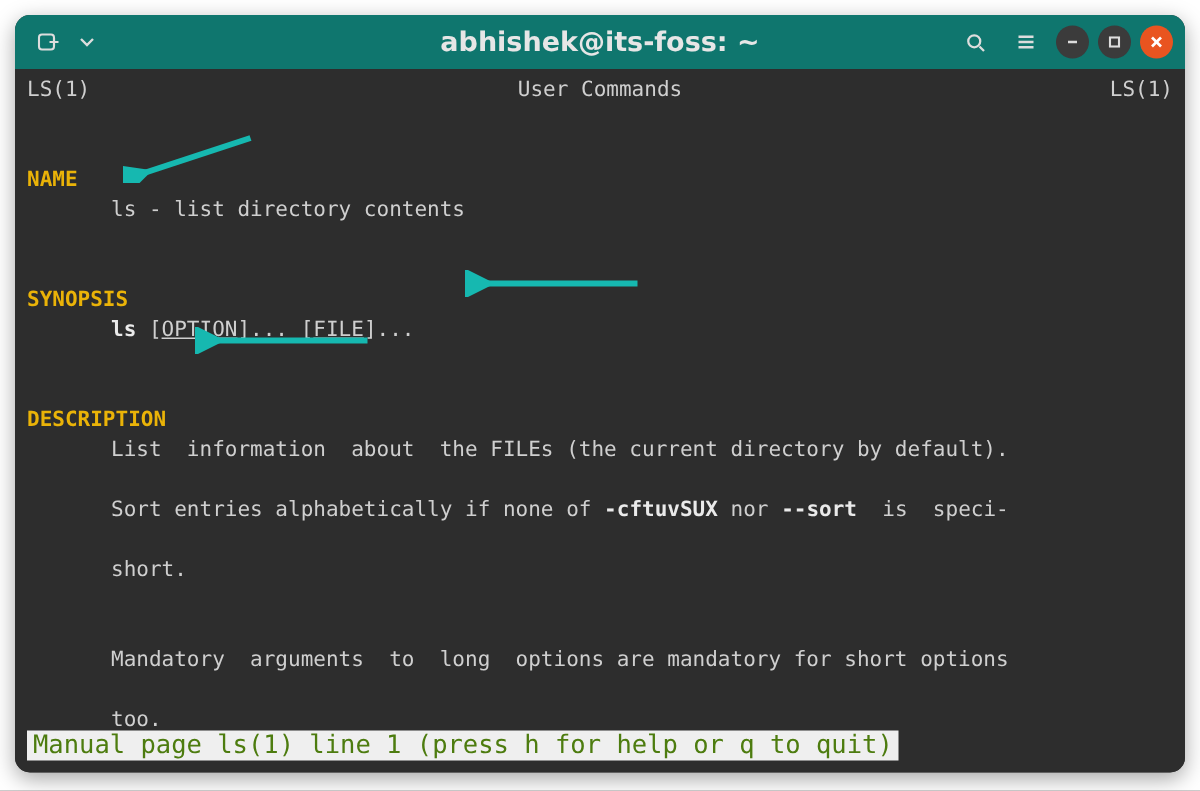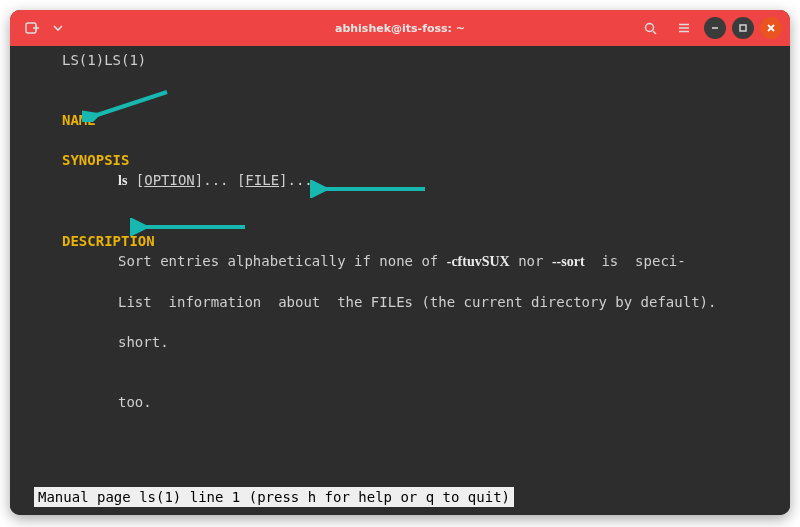--- a/index.html
+++ b/index.html
@@ -10,26 +10,26 @@
     height: 505px;
     margin: 10px;
     background: #2d2d2d;
     border-radius: 10px;
     box-shadow: 0 4px 14px rgba(0,0,0,0.35);
     overflow: hidden;
   }
   
   .titlebar {
     height: 36px;
-    background: #ef4444;
+    background: #0f766e;
     display: flex;
     align-items: center;
     color: #d9d9d9;
     font-family: "DejaVu Sans", "Liberation Sans", sans-serif;
-    font-size: 11px;
+    font-size: 18px;
     position: relative;
   }
   .tb-left, .tb-right { display: flex; align-items: center; }
   .tb-left { padding-left: 8px; gap: 2px; }
   .tb-right { padding-right: 8px; gap: 6px; }
   .tb-center {
     position: absolute;
     left: 0; right: 0;
     text-align: center;
     pointer-events: none;
@@ -52,45 +52,44 @@
   .circle-btn svg, .tb-btn svg { display: block; }
 
   
   .termwrap {
     position: relative;
     height: calc(100% - 36px);
     background: #2d2d2d;
     color: #d3d3d3;
     font-size: 14px;
     line-height: 20px;
-    padding-left: 44px;
   }
   pre.man {
     margin: 0;
     padding: 4px 8px 0 8px;
     white-space: pre;
     font-family: inherit;
     color: #cfcfcf;
   }
   .hdr-line { display: flex; }
   .hdr-left { flex: 0 0 auto; }
   .hdr-center { flex: 1 1 auto; text-align: center; }
   .hdr-right { flex: 0 0 auto; text-align: right; }
-  .b { font-weight: 700; color: #eaeaea; font-family: Liberation Serif, serif; }
+  .b { font-weight: 700; color: #eaeaea; }
   .u { text-decoration: underline; }
   .sect { font-weight: 700; color: #eab308; }
   .indent1 { padding-left: 56px; display: block; }
 
   .statusbar {
     position: absolute;
-    left: 24px; bottom: 8px;
+    left: 8px; bottom: 8px;
     background: #efefef;
-    color: #000000;
+    color: #4d7c0f;
     padding: 1px 4px;
-    font-size: 14px;
+    font-size: 17px;
     line-height: 18px;
     white-space: pre;
   }
 
   
   .arrow {
     position: absolute;
     pointer-events: none;
   }
 </style>
@@ -158,32 +157,34 @@
           <svg width="10" height="10" viewBox="0 0 10 10">
               <line x1="2" y1="2" x2="8" y2="8" stroke="#fff" stroke-width="1.8"></line>
               <line x1="8" y1="2" x2="2" y2="8" stroke="#fff" stroke-width="1.8"></line>
             </svg>
         </span>
       </div>
     </div>
   </div>
 
   <div class="termwrap">
-<pre class="man"><span class="hdr-line"><span class="hdr-left">LS(1)</span><span class="hdr-right">LS(1)</span></span>
+<pre class="man"><span class="hdr-line"><span class="hdr-left">LS(1)</span><span class="hdr-center">User Commands</span><span class="hdr-right">LS(1)</span></span>
 
 <span class="sect">NAME</span>
+<span class="indent1">ls - list directory contents</span>
 
 <span class="sect">SYNOPSIS</span>
 <span class="indent1"><span class="b">ls</span><span> [</span><span class="u">OPTION</span><span>]... [</span><span class="u">FILE</span><span>]...</span></span>
 
 <span class="sect">DESCRIPTION</span>
+<span class="indent1">List  information  about  the FILEs (the current directory by default).</span>
 <span class="indent1"><span>Sort entries alphabetically if none of </span><span class="b">-cftuvSUX</span><span> nor </span><span class="b">--sort</span><span>  is  speci‐</span></span>
-<span class="indent1">List  information  about  the FILEs (the current directory by default).</span>
 <span class="indent1">short.</span>
 
+<span class="indent1">Mandatory  arguments  to  long  options are mandatory for short options</span>
 <span class="indent1">too.</span>
 
 
 
 
 
 
 </pre>
 
     <div class="statusbar">Manual page ls(1) line 1 (press h for help or q to quit)</div>

